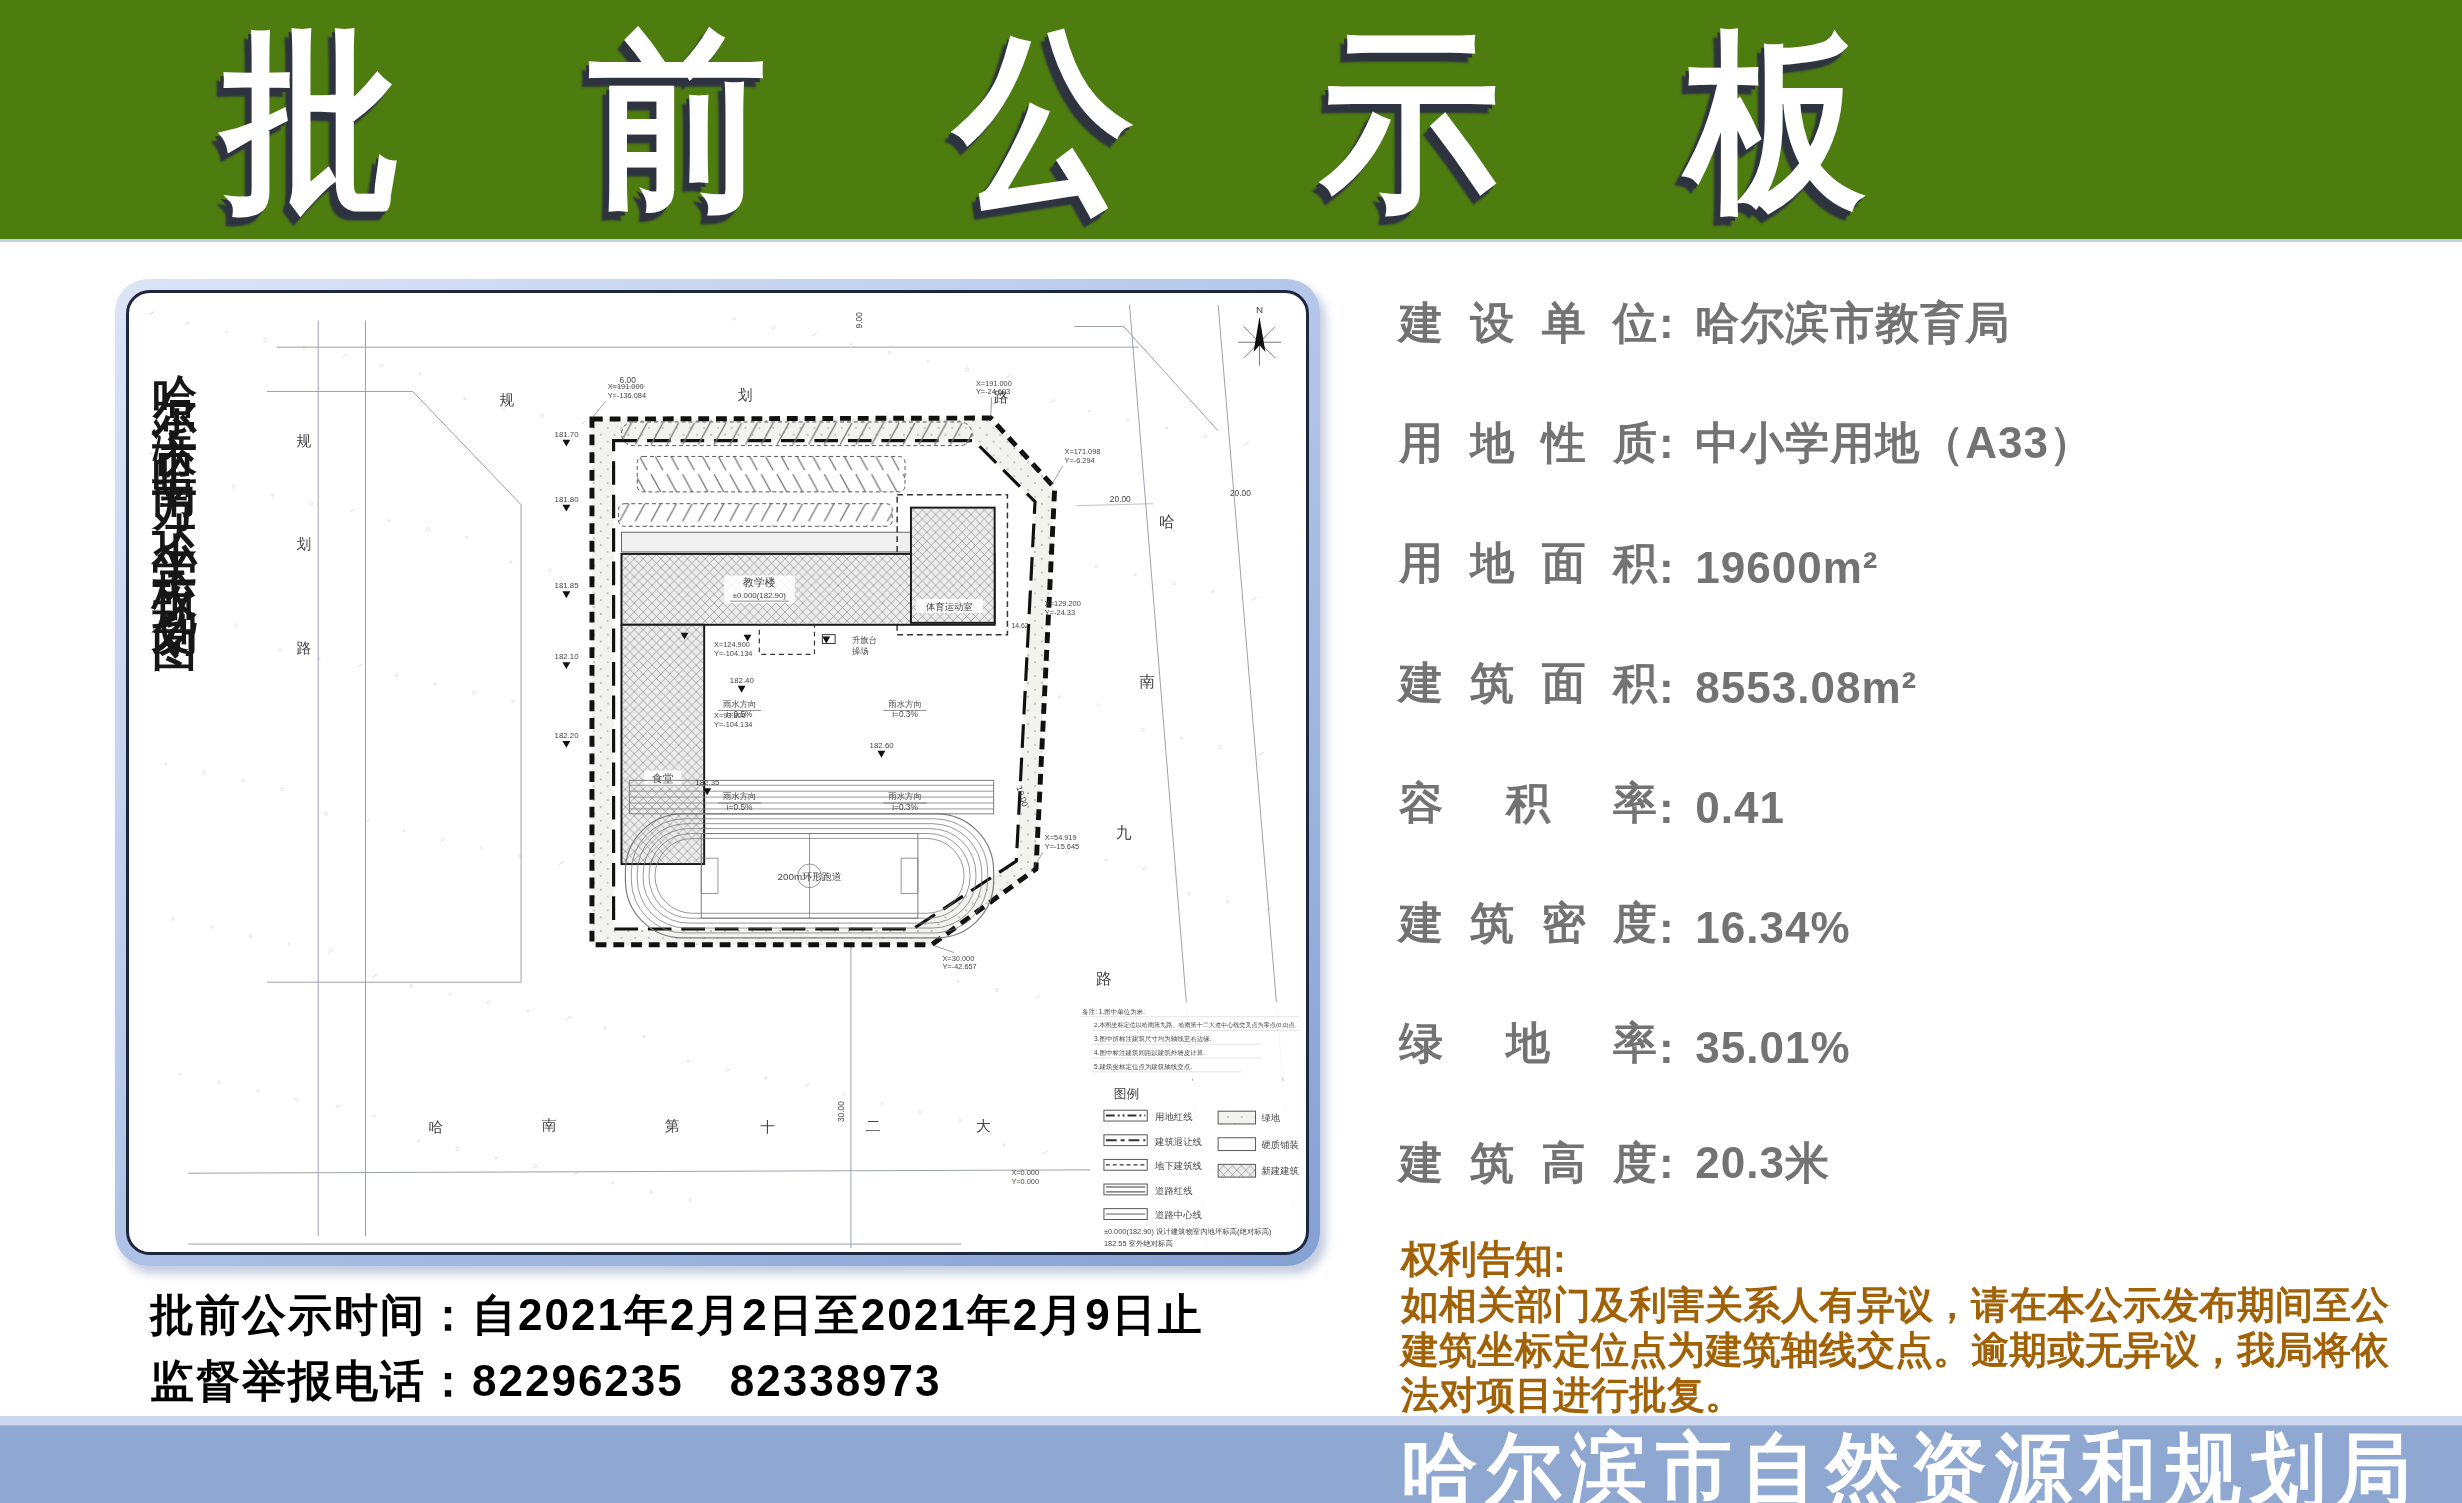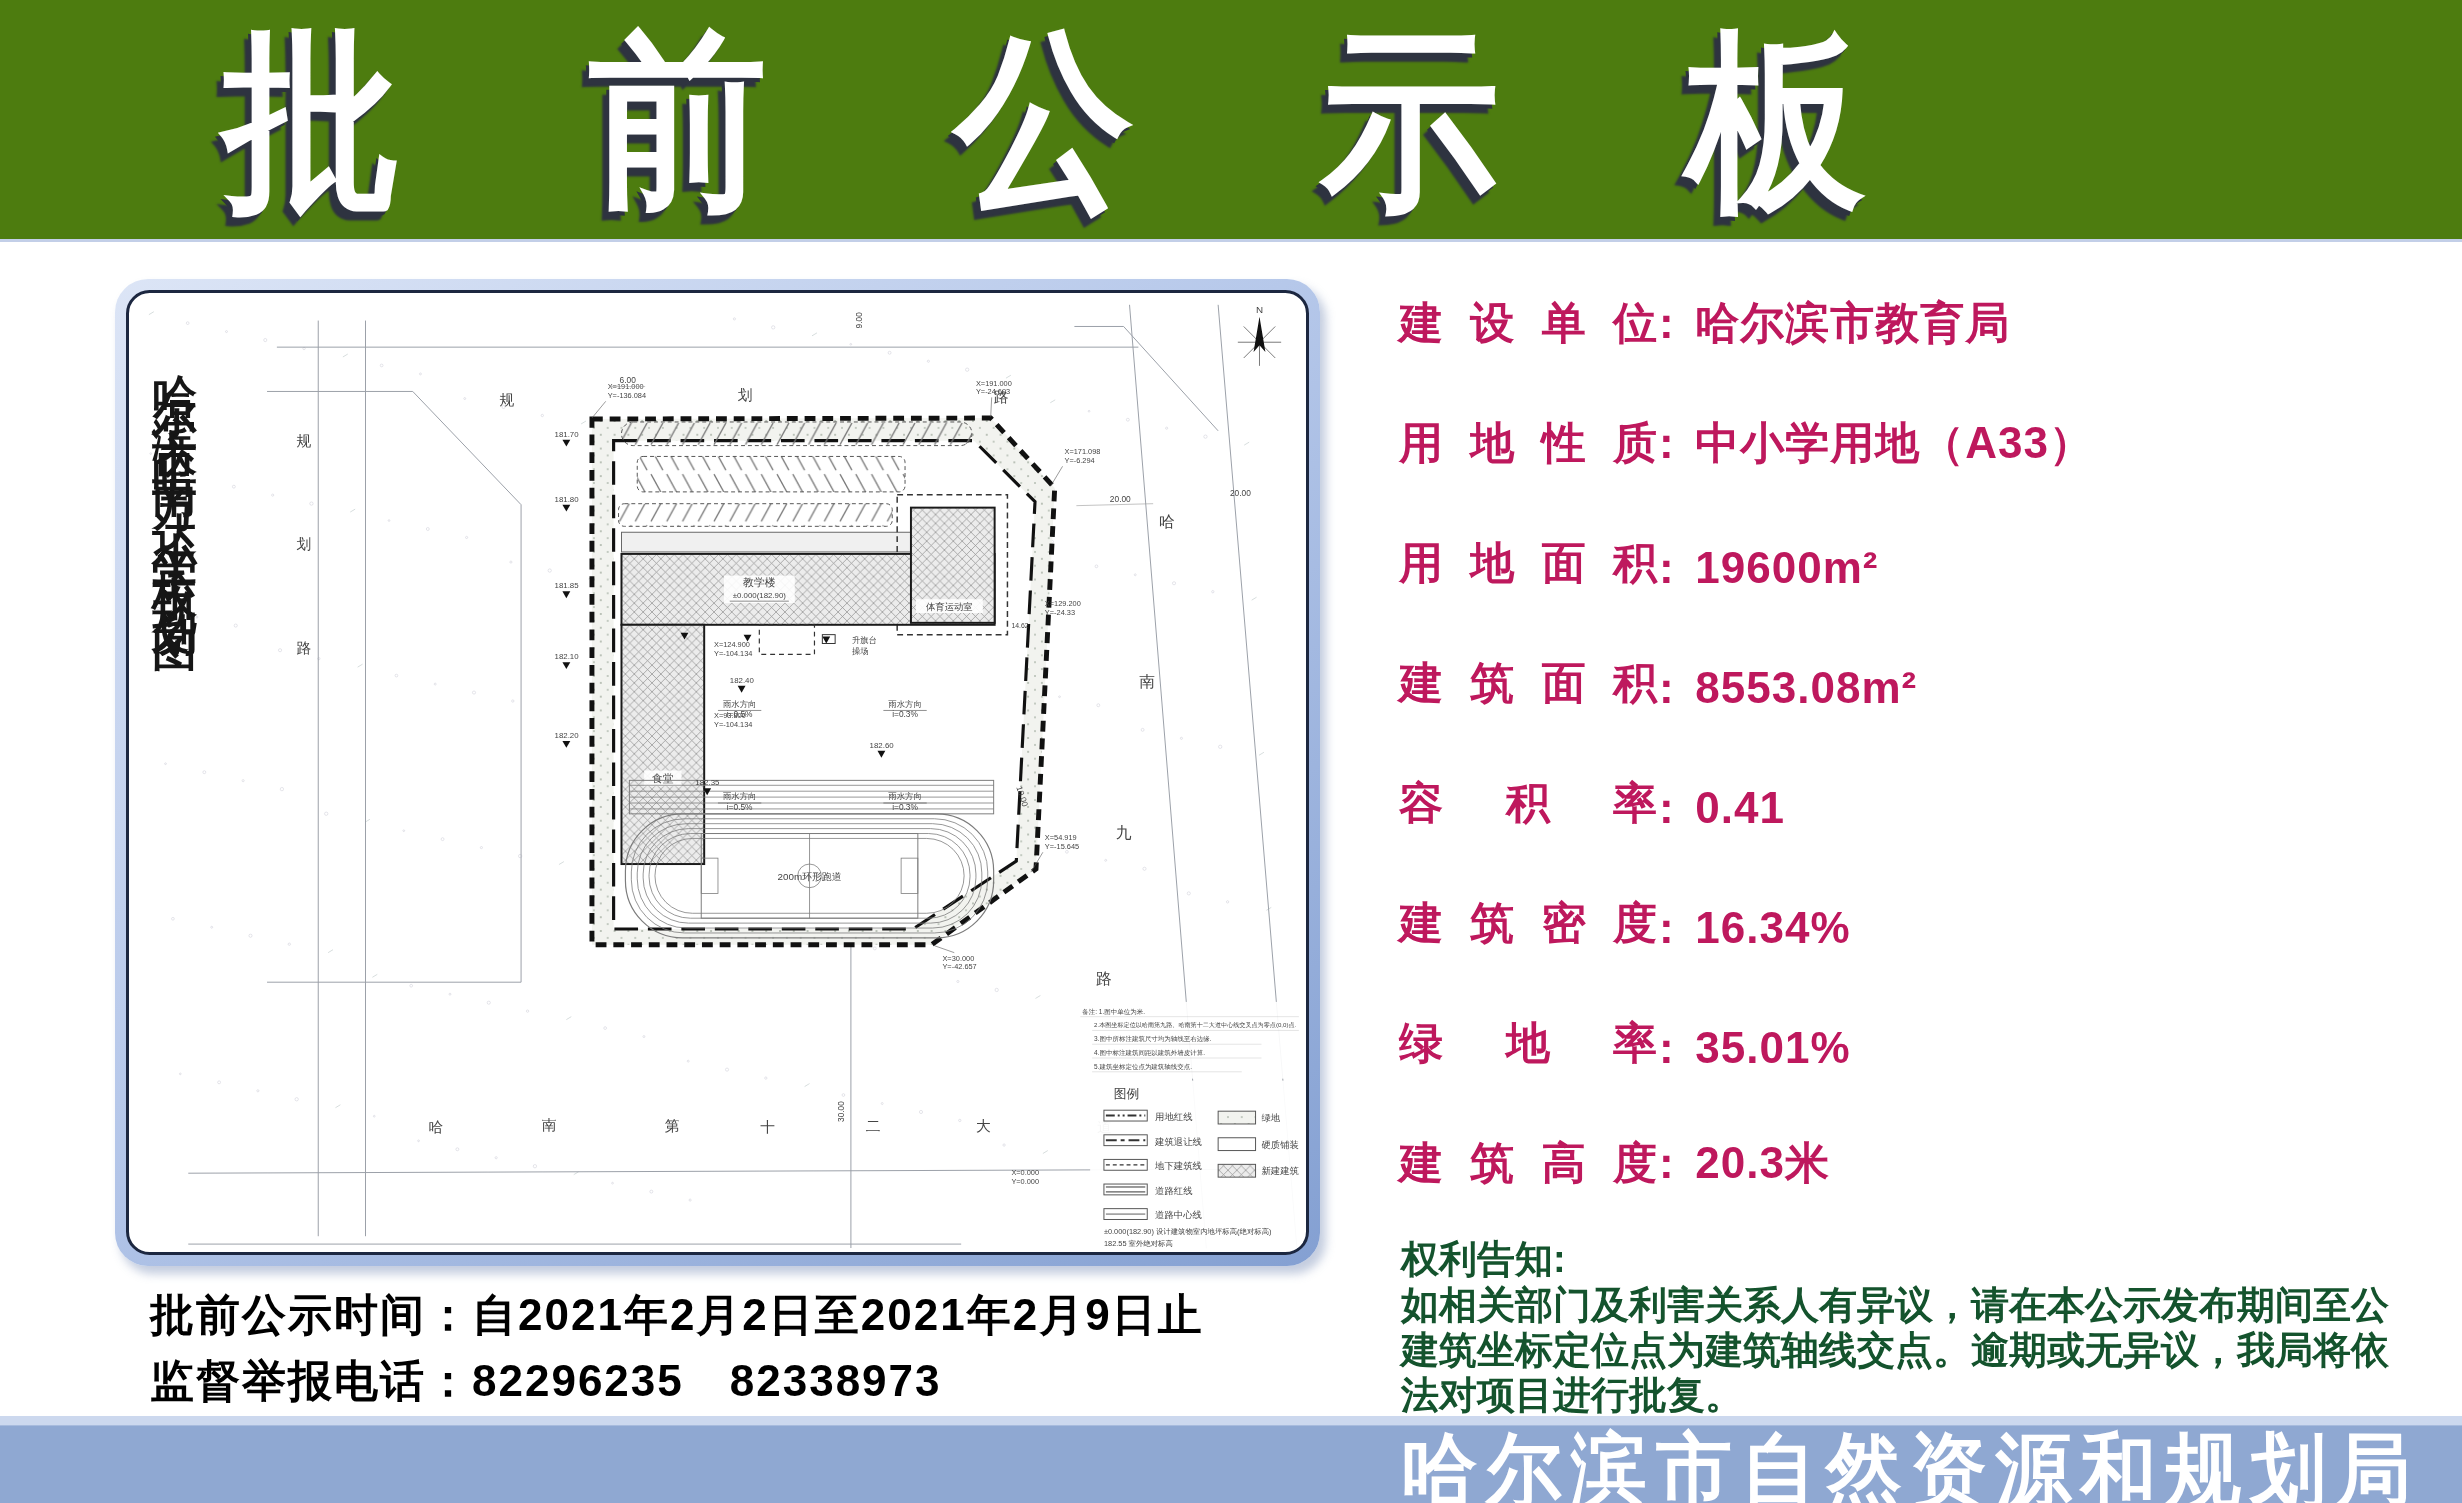--- a/index.html
+++ b/index.html
@@ -39,31 +39,31 @@
     font-size:45px;font-weight:600;color:#161616;letter-spacing:19.7px;
     font-family:"Liberation Sans",sans-serif;
   }
   #plan-svg{position:absolute;left:0;top:0;}
   #plan-svg text{font-family:"Liberation Sans",sans-serif;fill:#444;}
   
   .info-col{
     position:absolute;left:1399px;top:294px;width:1064px;
     display:flex;flex-direction:column;gap:61px;
   }
-  .info-row{font-size:44px;font-weight:800;color:#be185d;white-space:nowrap;}
+  .info-row{font-size:44px;font-weight:800;color:#737373;white-space:nowrap;}
   .info-row .lab{
     display:inline-block;width:258px;text-align:justify;text-align-last:justify;
     vertical-align:bottom;
   }
   .info-row .colon{display:inline-block;margin-left:2px;}
   .info-row .val{display:inline-block;margin-left:21.7px;letter-spacing:1px;}
   
   .rights{
     position:absolute;left:1401px;top:1237px;width:1050px;
-    color:#14532d;font-weight:800;font-size:38px;line-height:45px;white-space:nowrap;
+    color:#a16207;font-weight:800;font-size:38px;line-height:45px;white-space:nowrap;
   }
   .rights .r-title{margin-bottom:1px;}
   
   .footer-left{
     position:absolute;left:150px;top:1286px;color:#000000;font-weight:800;
     font-size:44px;white-space:nowrap;
   }
   .footer-left .fl1{letter-spacing:2px;}
   .footer-left .fl2{margin-top:7px;letter-spacing:2px;}
   

